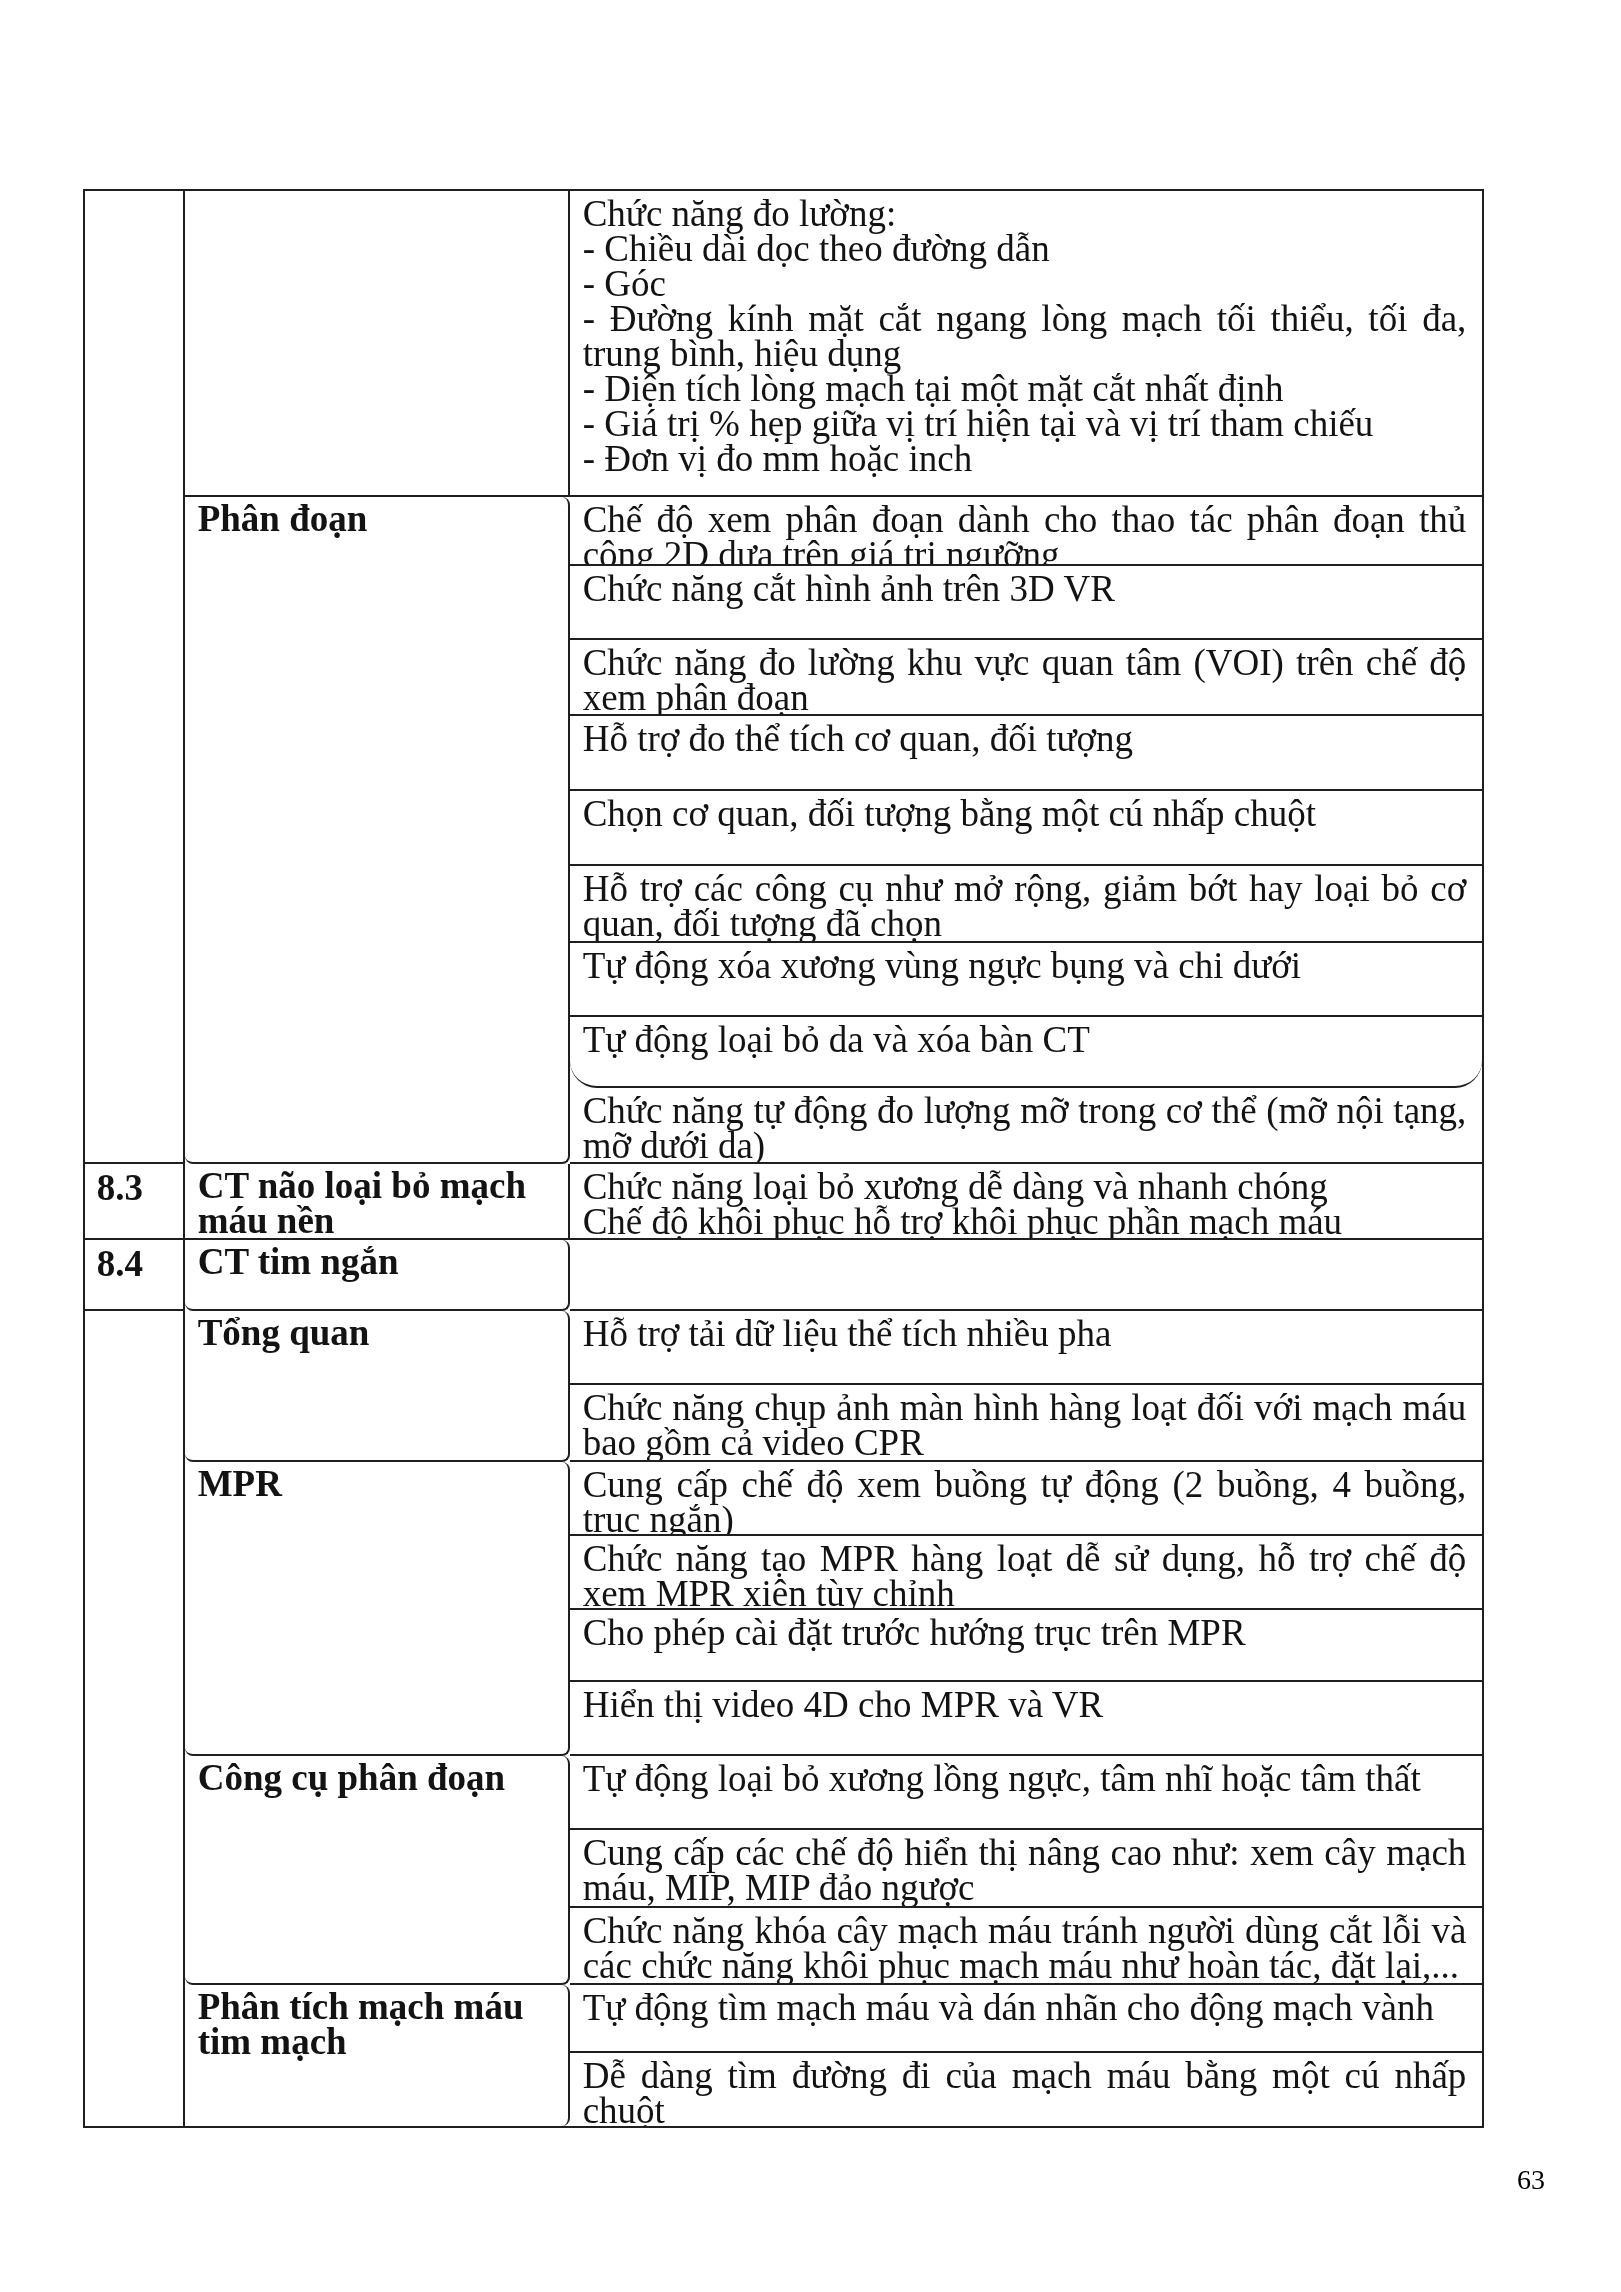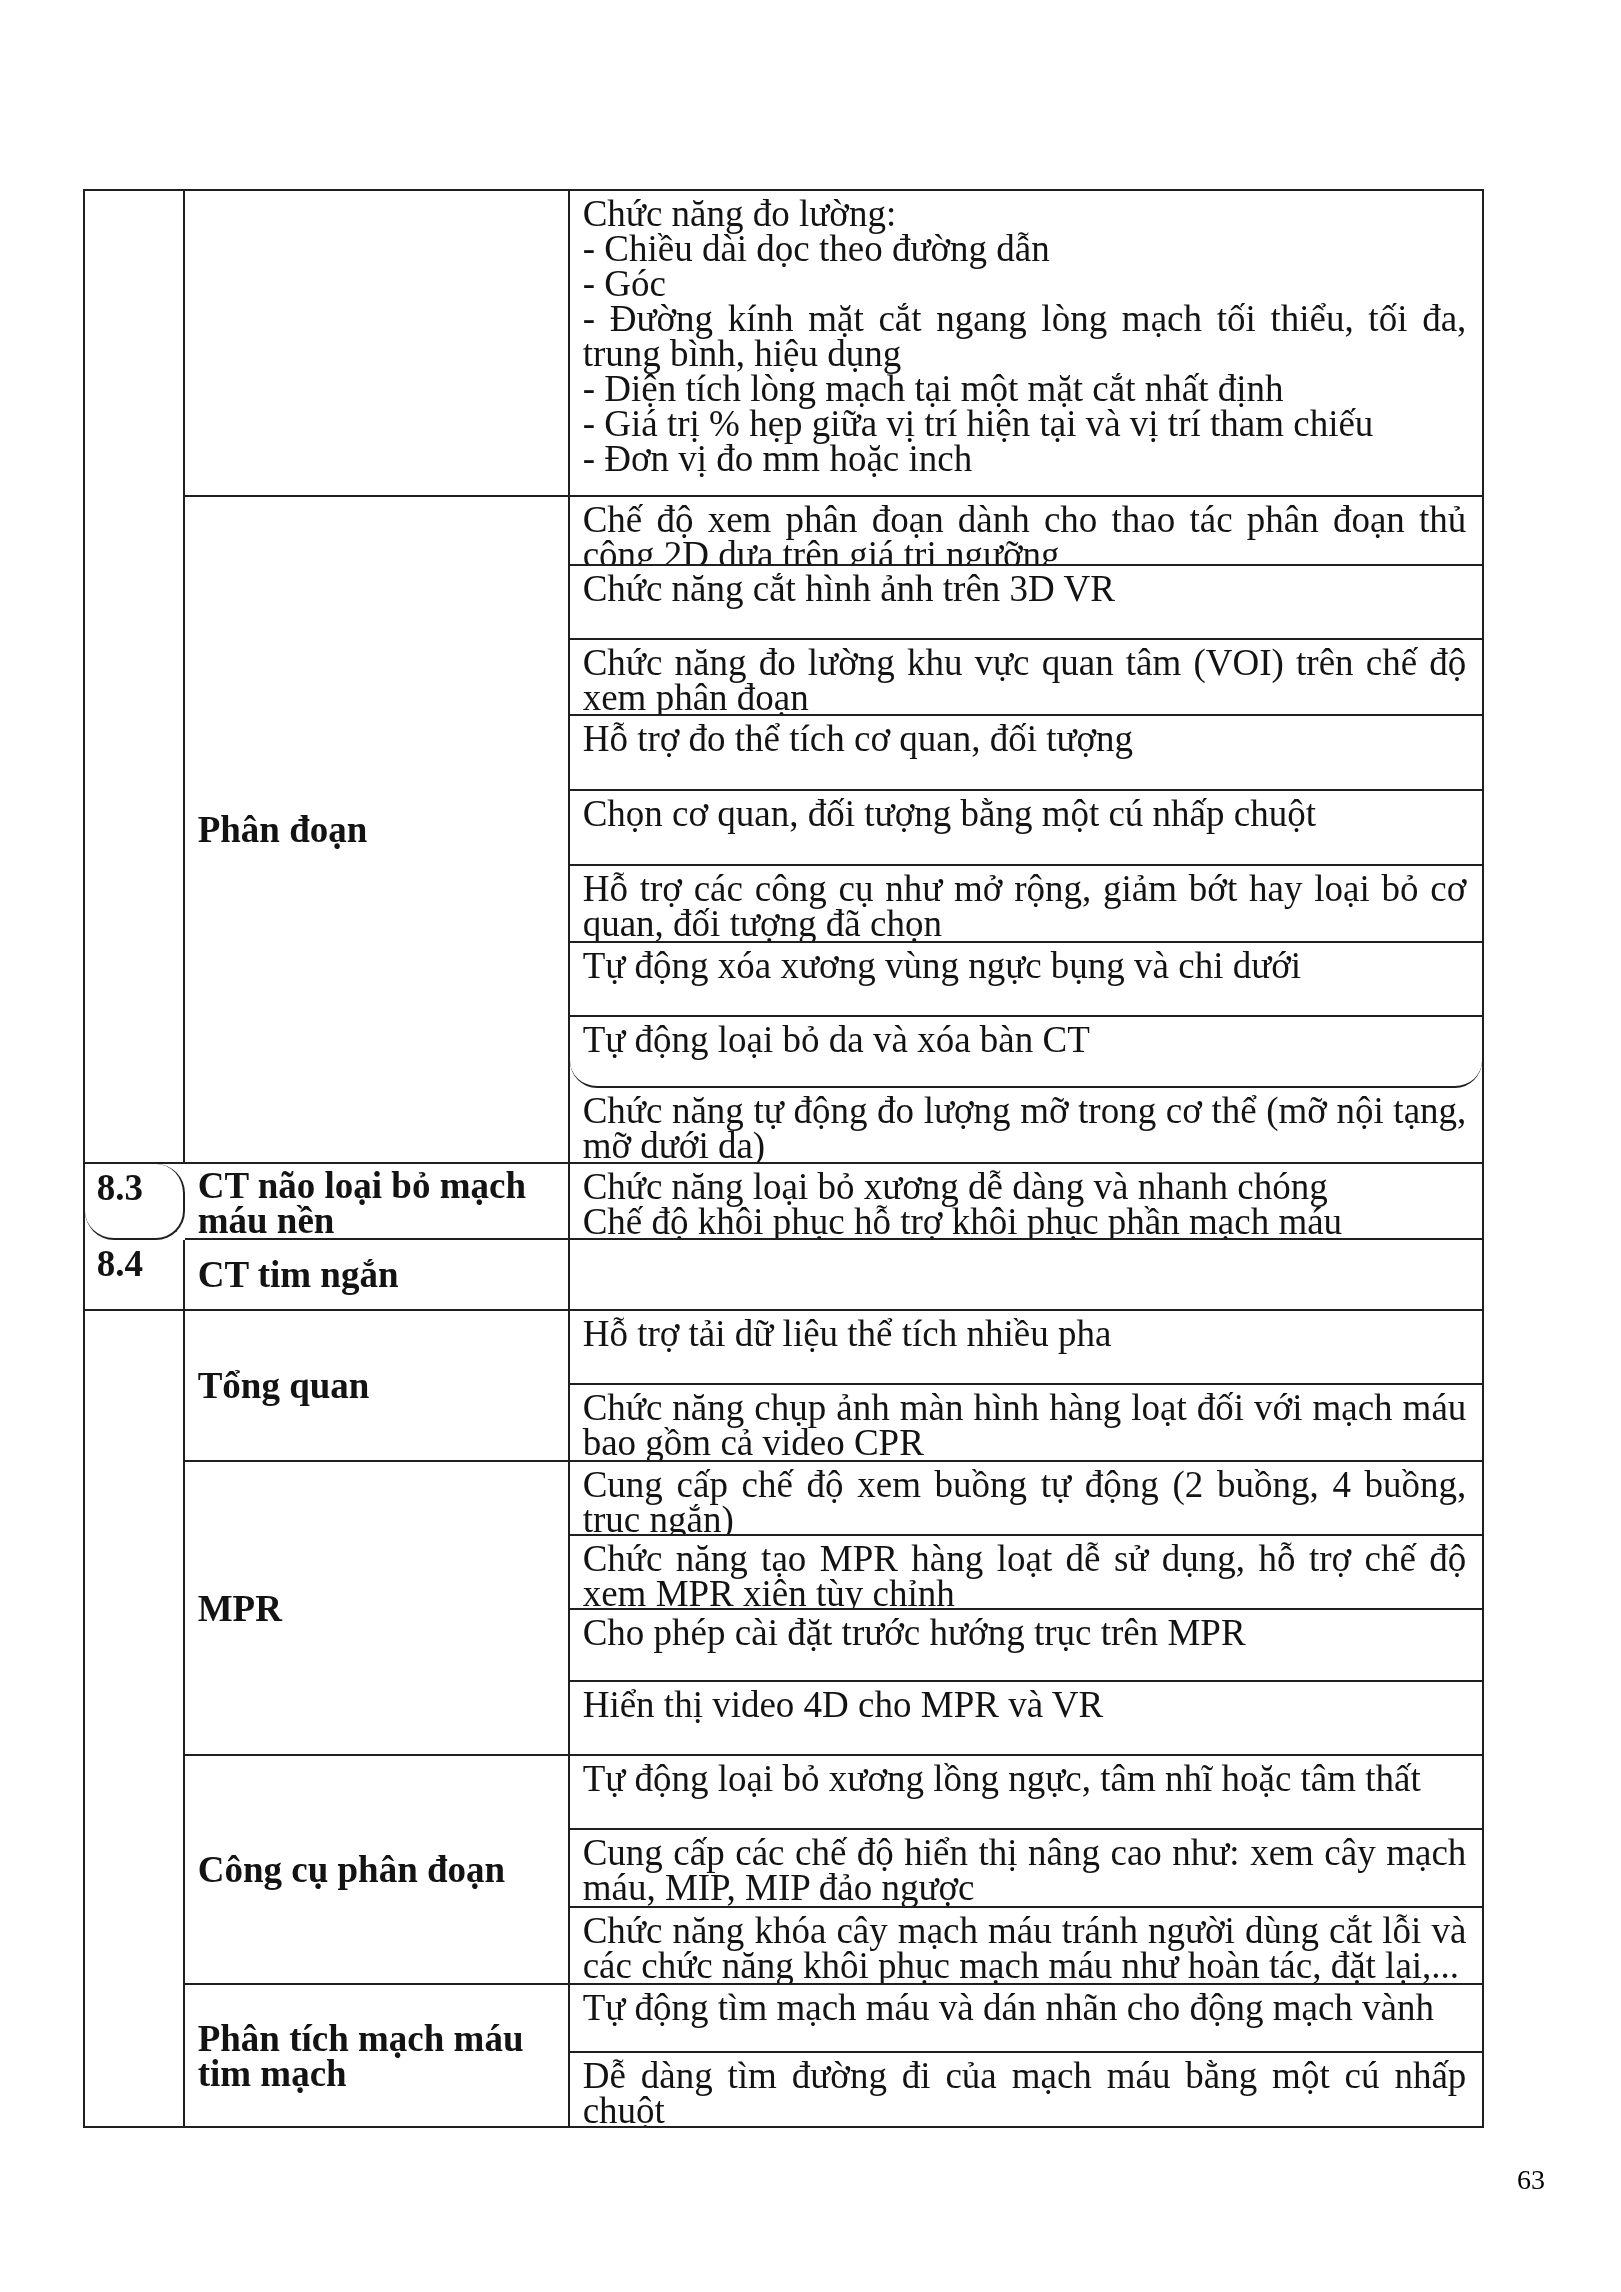--- a/index.html
+++ b/index.html
@@ -22,36 +22,36 @@
   .cell{
     box-sizing:border-box;
     border-right:2px solid #1f1f1f;
     border-bottom:2px solid #1f1f1f;
     font-size:37px;line-height:35px;
     overflow:hidden;
   }
   .c3{border-right:none;padding:4.9px 15.7px 3.9px 12.7px;text-align:justify;}
   .c1{padding:5.9px 3.9px 3.9px 11.8px;font-weight:bold;}
   .c2{padding:3.9px 9.8px 3.9px 12.7px;font-weight:bold;}
-  .vcenter{display:flex;align-items:center;}
+  .vcenter{display:flex;border-radius:8px;}
   .bb3{border-bottom-width:2.9px;}
   .bb0{border-bottom:none;}
   .pageno{
     position:absolute;left:1517px;top:2164px;
     font-size:28px;color:#000000;
   }
 </style>
 </head>
 <body>
 
 <div class="page">
   <div class="tbl">
 
     <div class="cell c1 bb3" style="grid-column:1;grid-row:1/11;"></div>
-    <div class="cell c1 bb3" style="grid-column:1;grid-row:11/12;border-radius:29px;">8.3</div>
+    <div class="cell c1 bb3" style="grid-column:1;grid-row:11/12;">8.3</div>
     <div class="cell c1 bb3" style="grid-column:1;grid-row:12/13;">8.4</div>
     <div class="cell c1 bb0" style="grid-column:1;grid-row:13/24;"></div>
 
     <div class="cell c2" style="grid-column:2;grid-row:1/2;"></div>
     <div class="cell c2 vcenter bb3" style="grid-column:2;grid-row:2/11;">
         <span>Phân đoạn</span>
       </div>
     <div class="cell c2 bb3" style="grid-column:2;grid-row:11/12;">CT não loại bỏ mạch máu nền</div>
     <div class="cell c2 vcenter bb3" style="grid-column:2;grid-row:12/13;">
         <span>CT tim ngắn</span>

